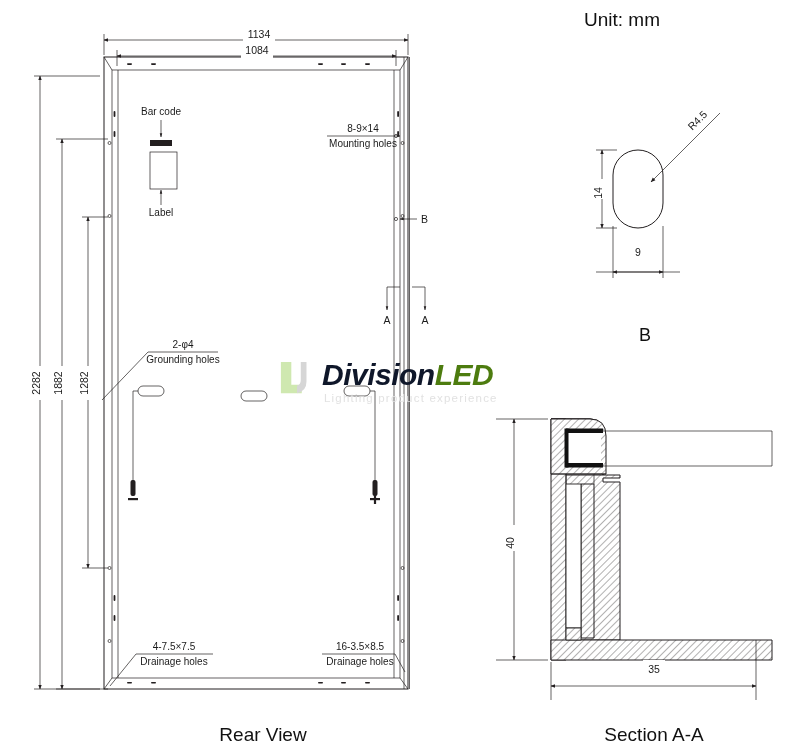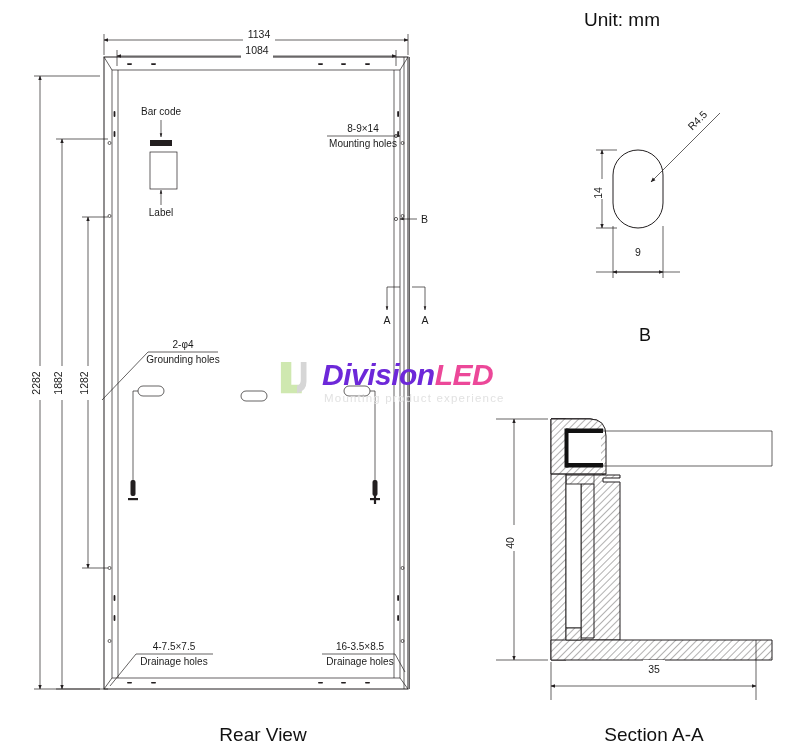--- a/index.html
+++ b/index.html
@@ -69,22 +69,22 @@
     position: absolute;
     left: 44px;
     top: 0px;
     font-family: "Liberation Sans", sans-serif;
     font-weight: bold;
     font-style: italic;
     font-size: 30px;
     letter-spacing: -0.5px;
     white-space: nowrap;
   }
-  .wm-division { color: #6d28d9; }
-  .wm-led { color: #ec4899; margin-top: 45px; }
+  .wm-division { color: #0f172a; }
+  .wm-led { color: #4d7c0f; margin-top: 45px; }
   .wm-tag {
     position: absolute;
     left: 46px;
     top: 34px;
     font-family: "Liberation Sans", sans-serif;
     font-size: 11.5px;
     letter-spacing: 1.2px;
     color: #e2e2e2;
     white-space: nowrap;
   }
@@ -387,14 +387,14 @@
 </div>
 
 <div class="wm-wrap">
   <svg class="wm-mark" viewBox="0 0 40 38">
     <path d="M3,2 L14,2 L14,26 L25,26 L25,35 L3,35 Z" fill="#cfe8b0"></path>
     <path d="M19,2 L30,2 L30,23 Q30,33 20,35 L20,27 Q24,26 24,21 L24,2 Z" fill="#d6d6d6"></path>
   </svg>
   <div class="wm-text">
     <span class="wm-division">Division</span><span class="wm-led">LED</span>
   </div>
-  <div class="wm-tag">Mounting product experience</div>
+  <div class="wm-tag">Lighting product experience</div>
 </div>
 
 </body></html>

